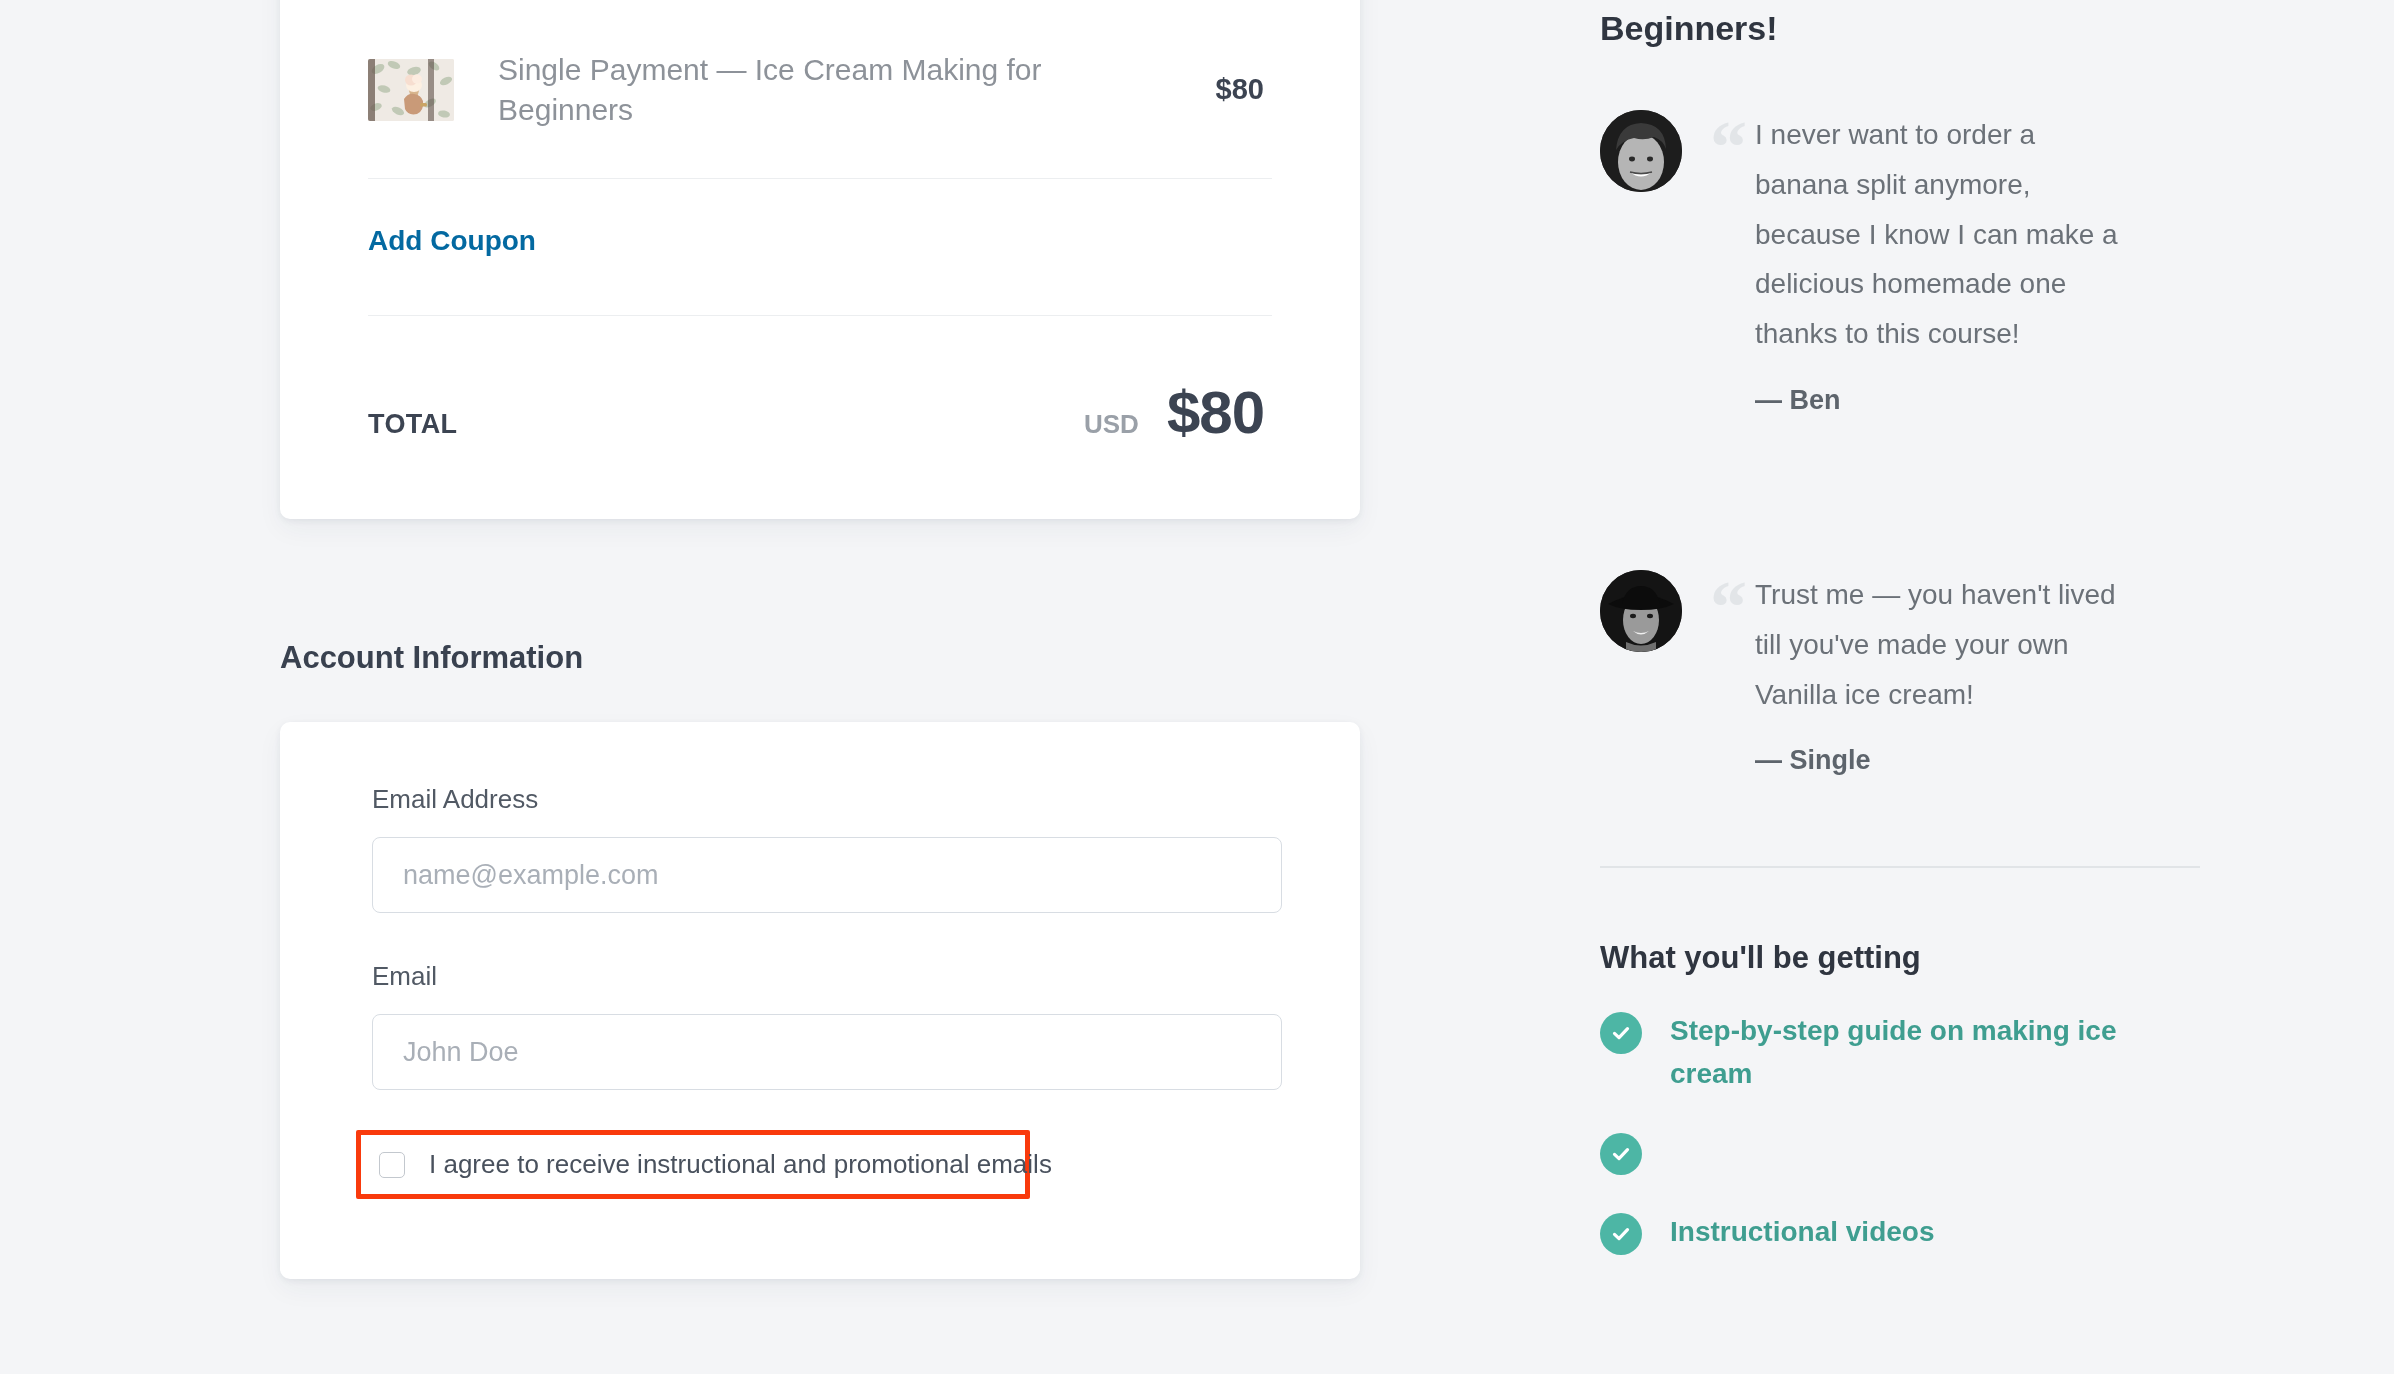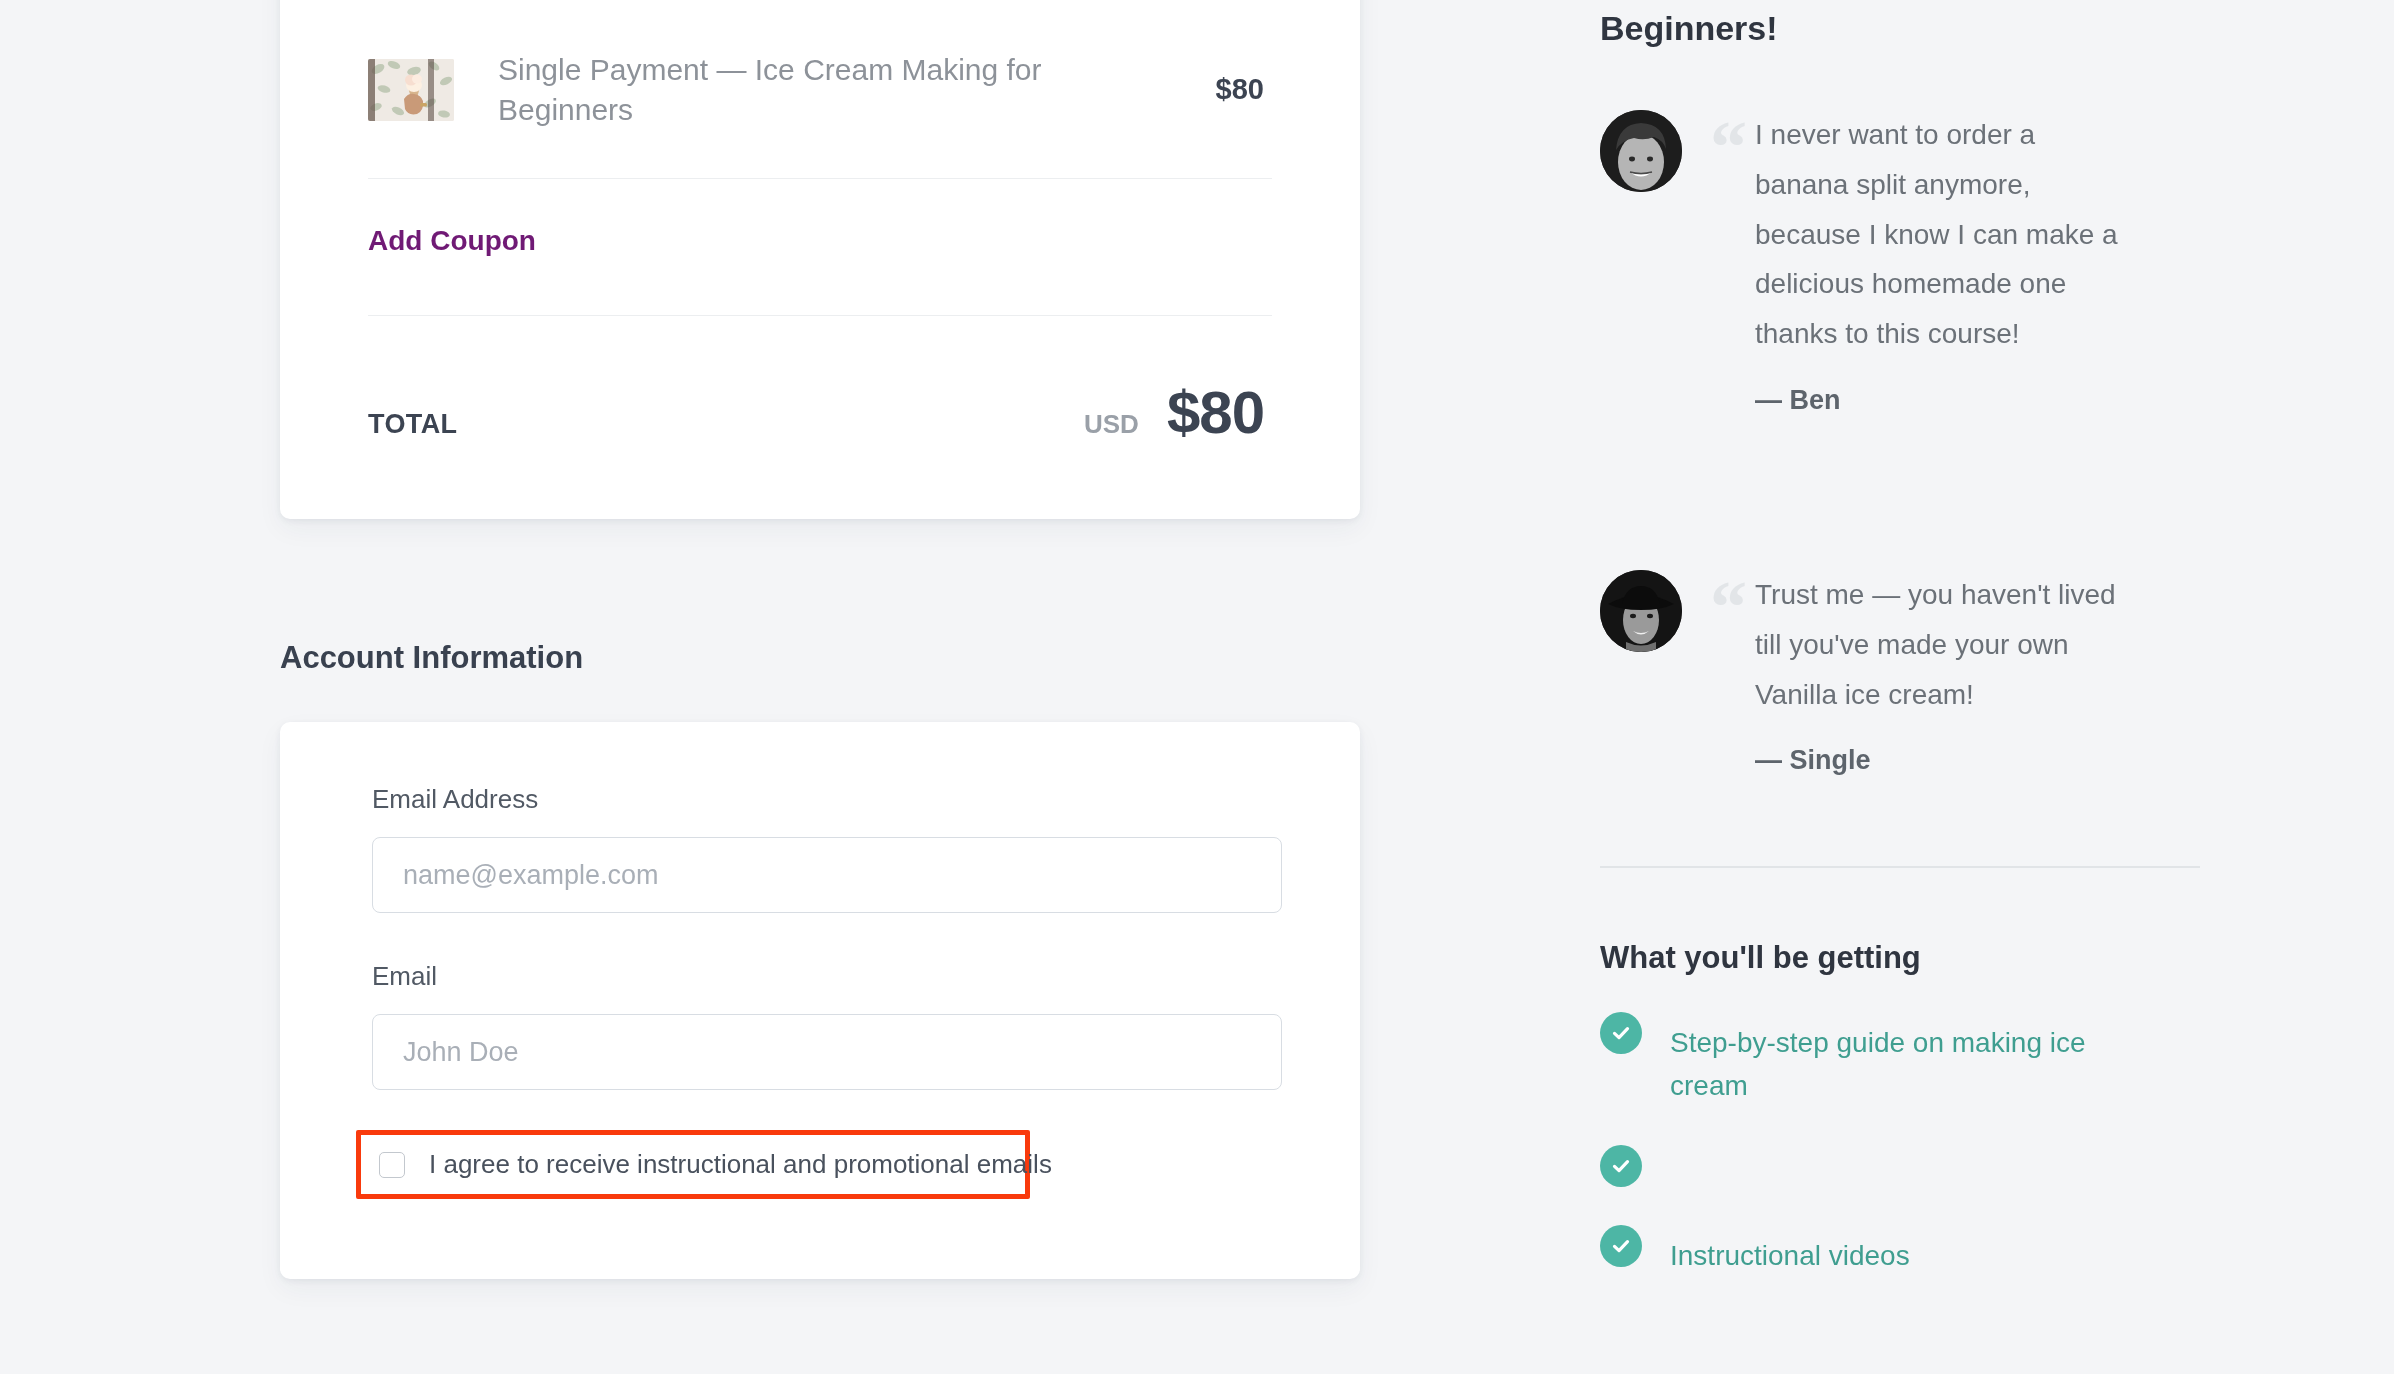--- a/index.html
+++ b/index.html
@@ -82,21 +82,21 @@
     padding-right: 8px;
   }
 
   .coupon-wrap {
     padding: 46px 0 58px 0;
     border-bottom: 1px solid #eceef0;
   }
   .coupon-link {
     font-size: 28px;
     font-weight: 700;
-    color: #701a75;
+    color: #0369a1;
     text-decoration: none;
     cursor: pointer;
   }
 
   .total-row {
     display: flex;
     align-items: baseline;
     padding: 62px 0 72px 0;
   }
   .total-label {
@@ -298,25 +298,24 @@
     background: #4db6a5;
     display: flex;
     align-items: center;
     justify-content: center;
     margin-top: 2px;
   }
   .check-icon svg { display: block; }
   .benefit-text {
     margin-left: 28px;
     font-size: 28px;
-    font-weight: 400;
+    font-weight: 700;
     line-height: 1.52;
     color: #3f9e90;
     max-width: 500px;
-    margin-top: 12px;
   }
 </style>
 </head>
 <body>
 
 <div class="page">
 
   <div class="left-col">
 
     <div class="card order-card">

